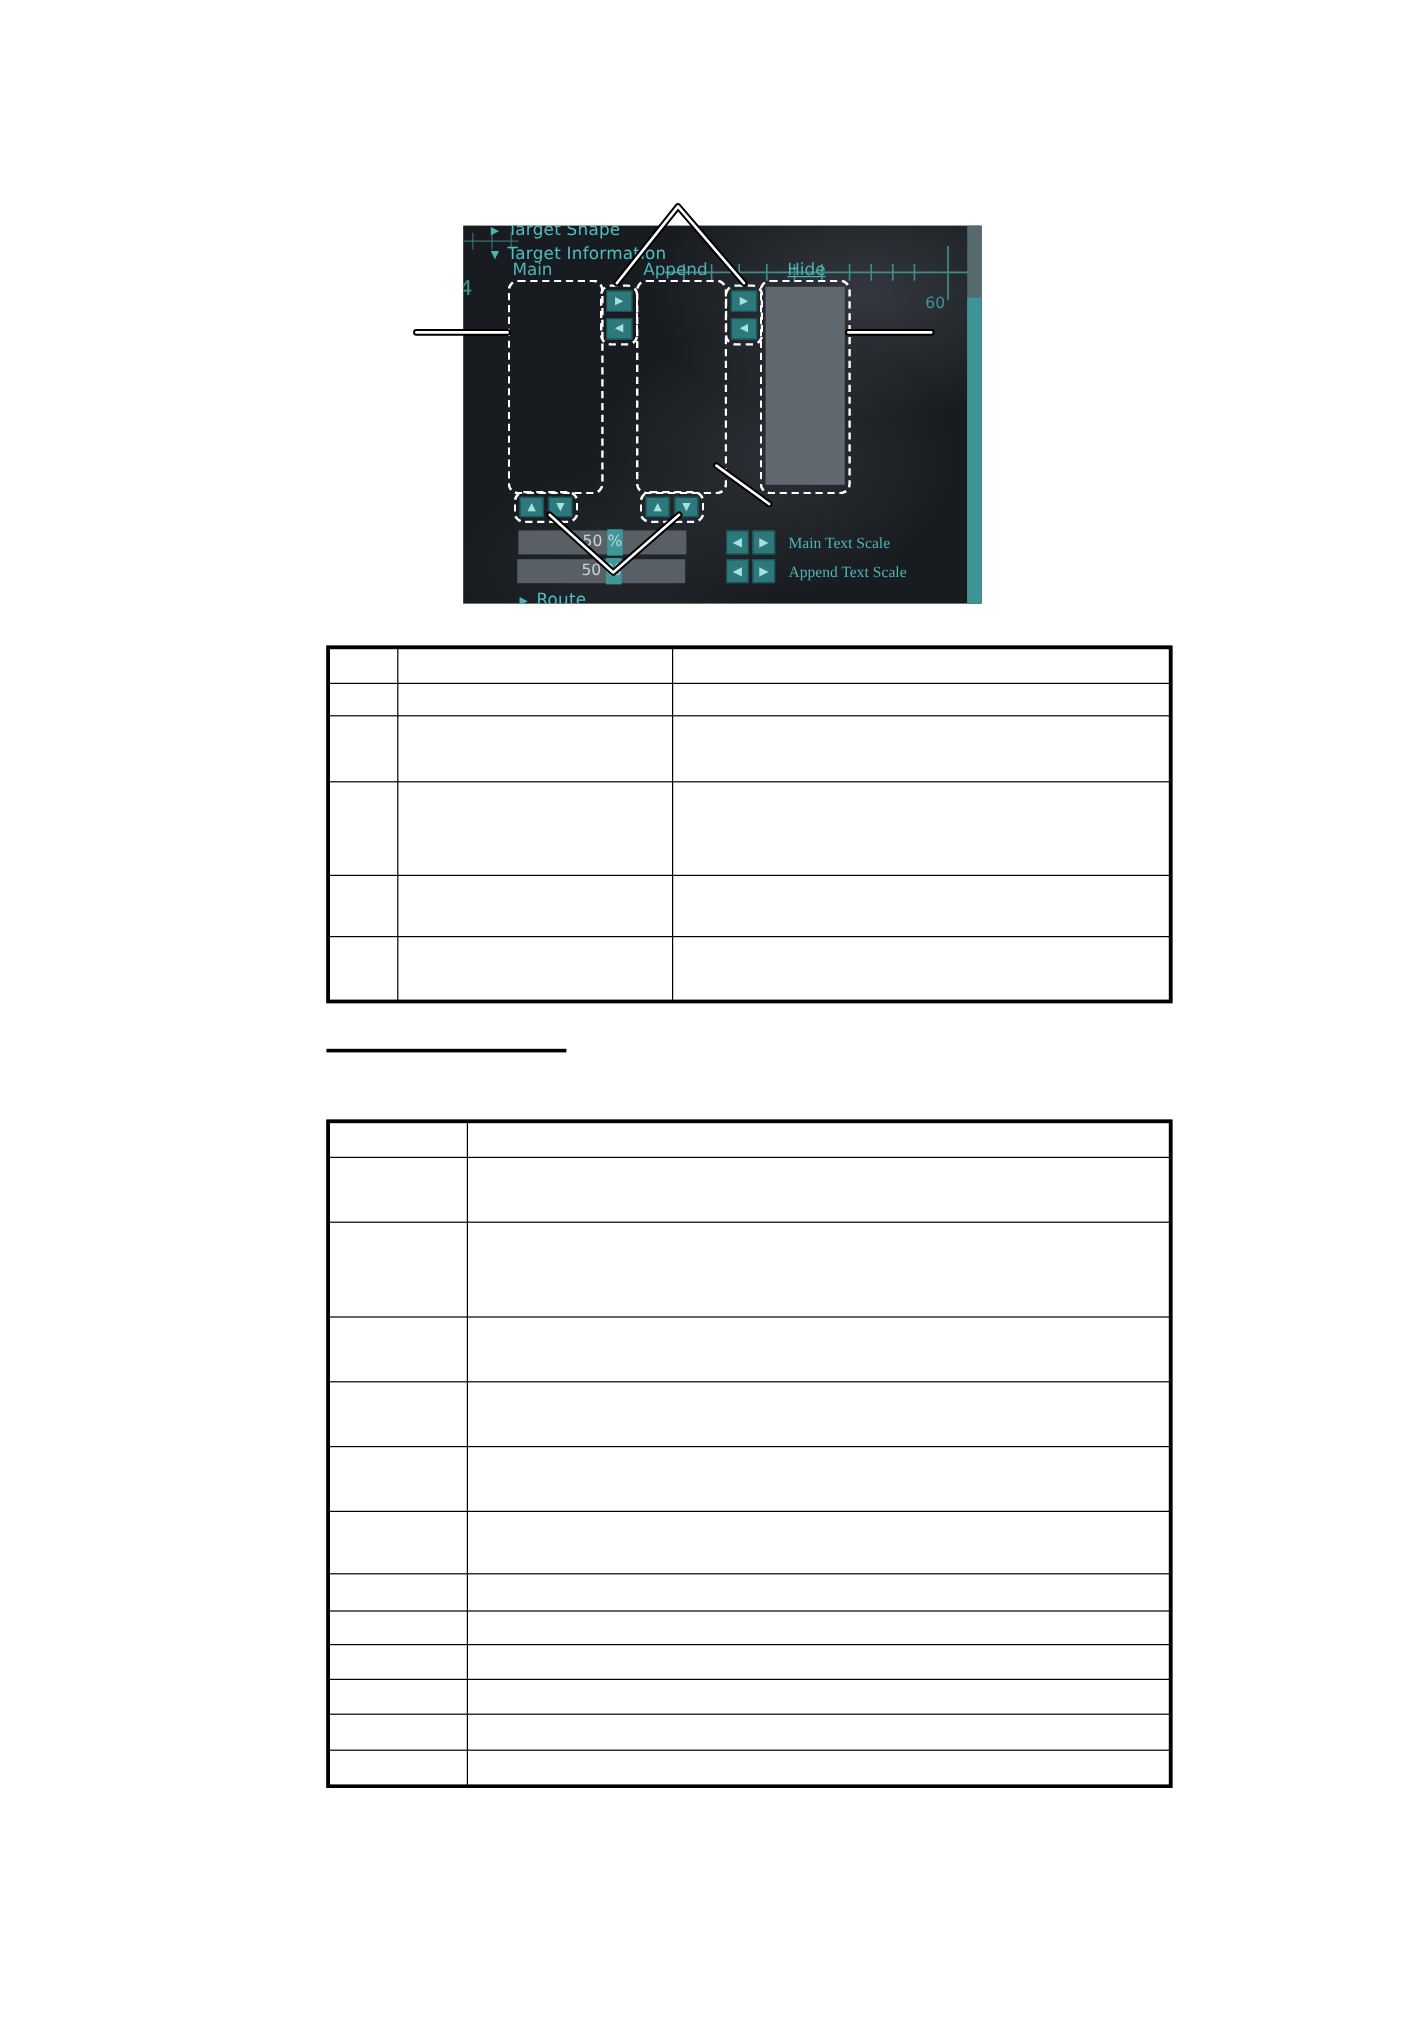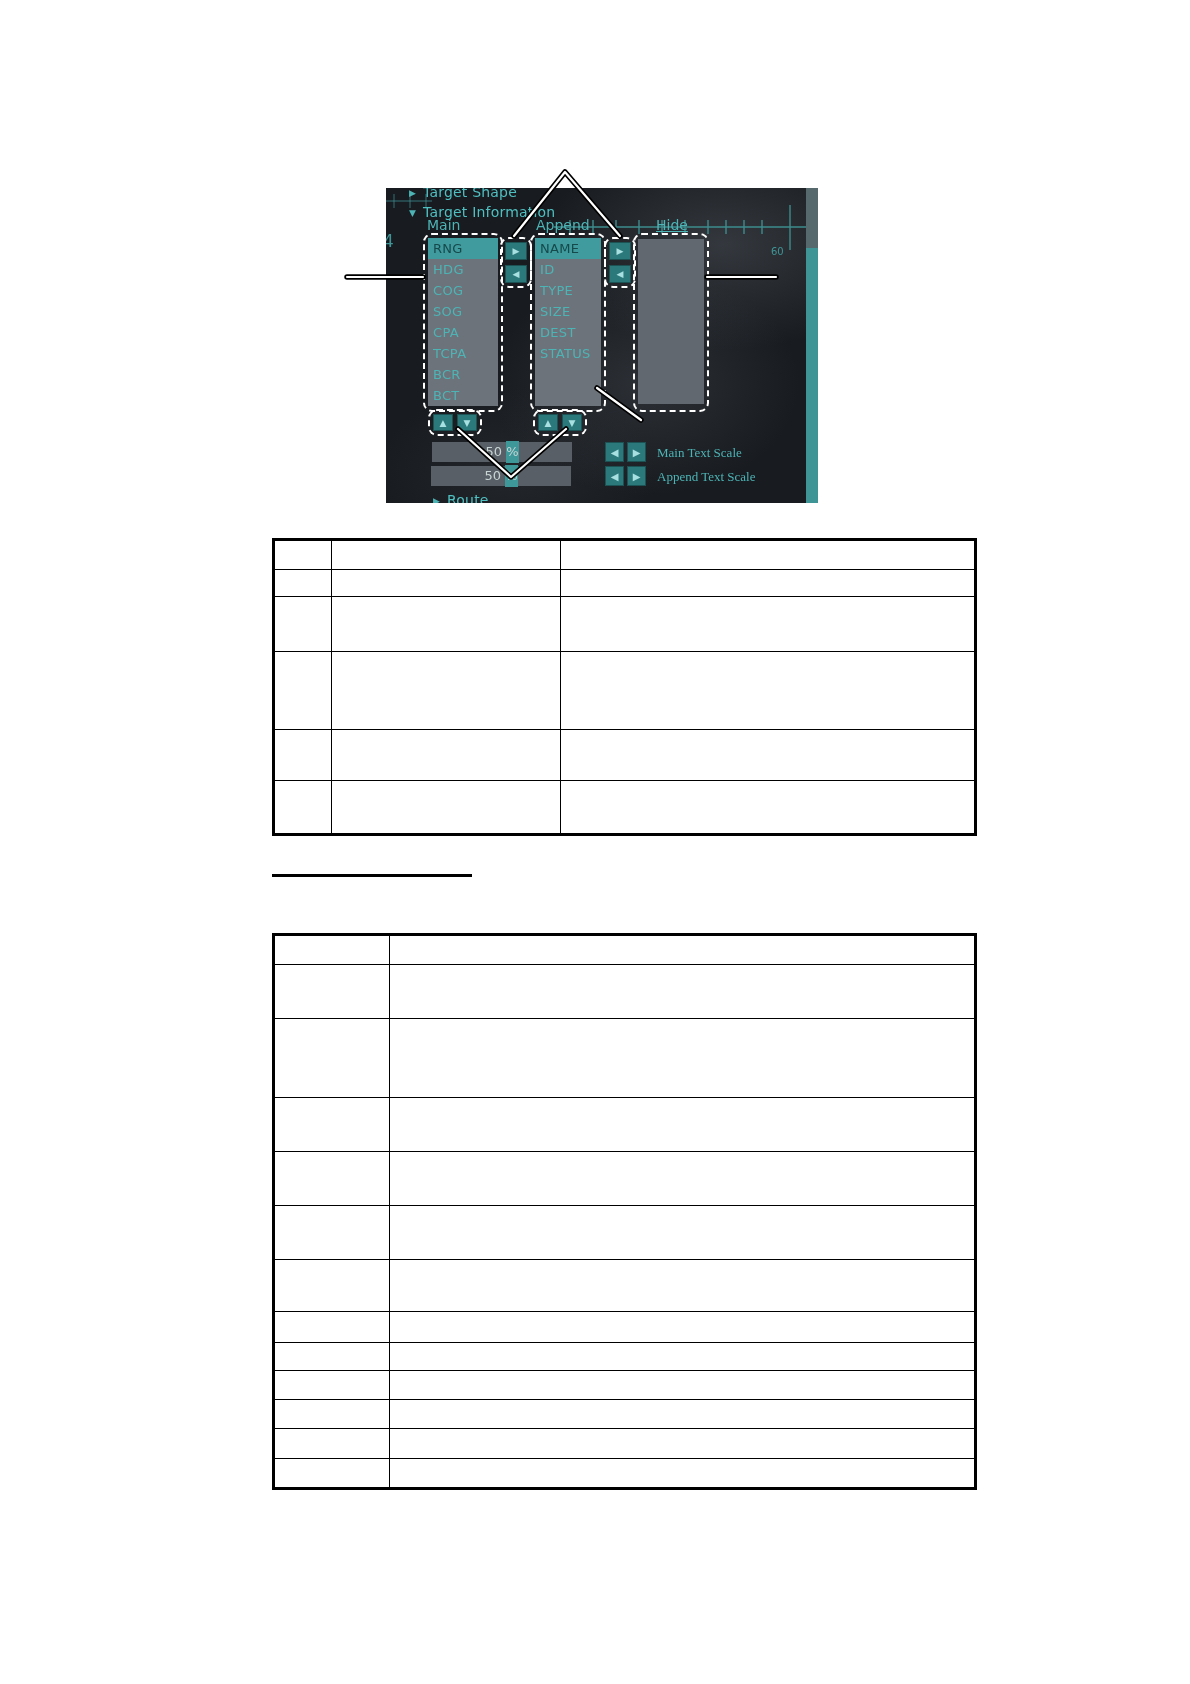--- a/index.html
+++ b/index.html
@@ -73,51 +73,33 @@
       <line x1="253" y1="32" x2="253" y2="46"></line>
       <line x1="276" y1="32" x2="276" y2="46"></line>
       <line x1="299" y1="32" x2="299" y2="46"></line>
       <line x1="322" y1="32" x2="322" y2="46"></line>
       <line x1="340" y1="32" x2="340" y2="46"></line>
       <line x1="358" y1="32" x2="358" y2="46"></line>
       <line x1="376" y1="32" x2="376" y2="46"></line>
       <line x1="404" y1="17" x2="404" y2="62"></line>
     </svg>
     <div class="rnum" style="left:-3px;top:43px;font-size:17px;">4</div>
-    <div class="rnum" style="left:385px;top:58px;font-size:10px;">60</div>
+    <div class="rnum" style="left:385px;top:58px;font-size:13px;">60</div>
 
     <div class="sect" style="left:12px;top:-4px;">
       <span class="tri">▶</span><span>Target Shape</span>
     </div>
     <div class="sect" style="left:12px;top:16px;">
       <span class="tri">▼</span><span>Target Information</span>
     </div>
 
     <div class="colhead" style="left:41px;">Main</div>
     <div class="colhead" style="left:150px;">Append</div>
     <div class="colhead" style="left:270px;text-decoration:underline;">Hide</div>
 
-    <div class="list" style="left:42px;top:50px;width:70px;height:168px;">
-        <div class="li sel">RNG</div>
-        <div class="li">HDG</div>
-        <div class="li">COG</div>
-        <div class="li">SOG</div>
-        <div class="li">CPA</div>
-        <div class="li">TCPA</div>
-        <div class="li">BCR</div>
-        <div class="li">BCT</div>
-      </div>
-    <div class="list" style="left:149px;top:50px;width:66px;height:168px;">
-        <div class="li sel">NAME</div>
-        <div class="li">ID</div>
-        <div class="li">TYPE</div>
-        <div class="li">SIZE</div>
-        <div class="li">DEST</div>
-        <div class="li">STATUS</div>
-      </div>
     <div class="hidebox" style="left:252px;top:51px;width:66px;height:165px;"></div>
 
     <div class="tbtn" style="left:119px;top:54px;">▶</div>
     <div class="tbtn" style="left:119px;top:77px;">◀</div>
     <div class="tbtn" style="left:223px;top:54px;">▶</div>
     <div class="tbtn" style="left:223px;top:77px;">◀</div>
 
     <div class="tbtn" style="left:47px;top:226px;width:20px;height:17px;line-height:16px;">▲</div>
     <div class="tbtn" style="left:71px;top:226px;width:20px;height:17px;line-height:16px;">▼</div>
     <div class="tbtn" style="left:152px;top:226px;width:20px;height:17px;line-height:16px;">▲</div>

